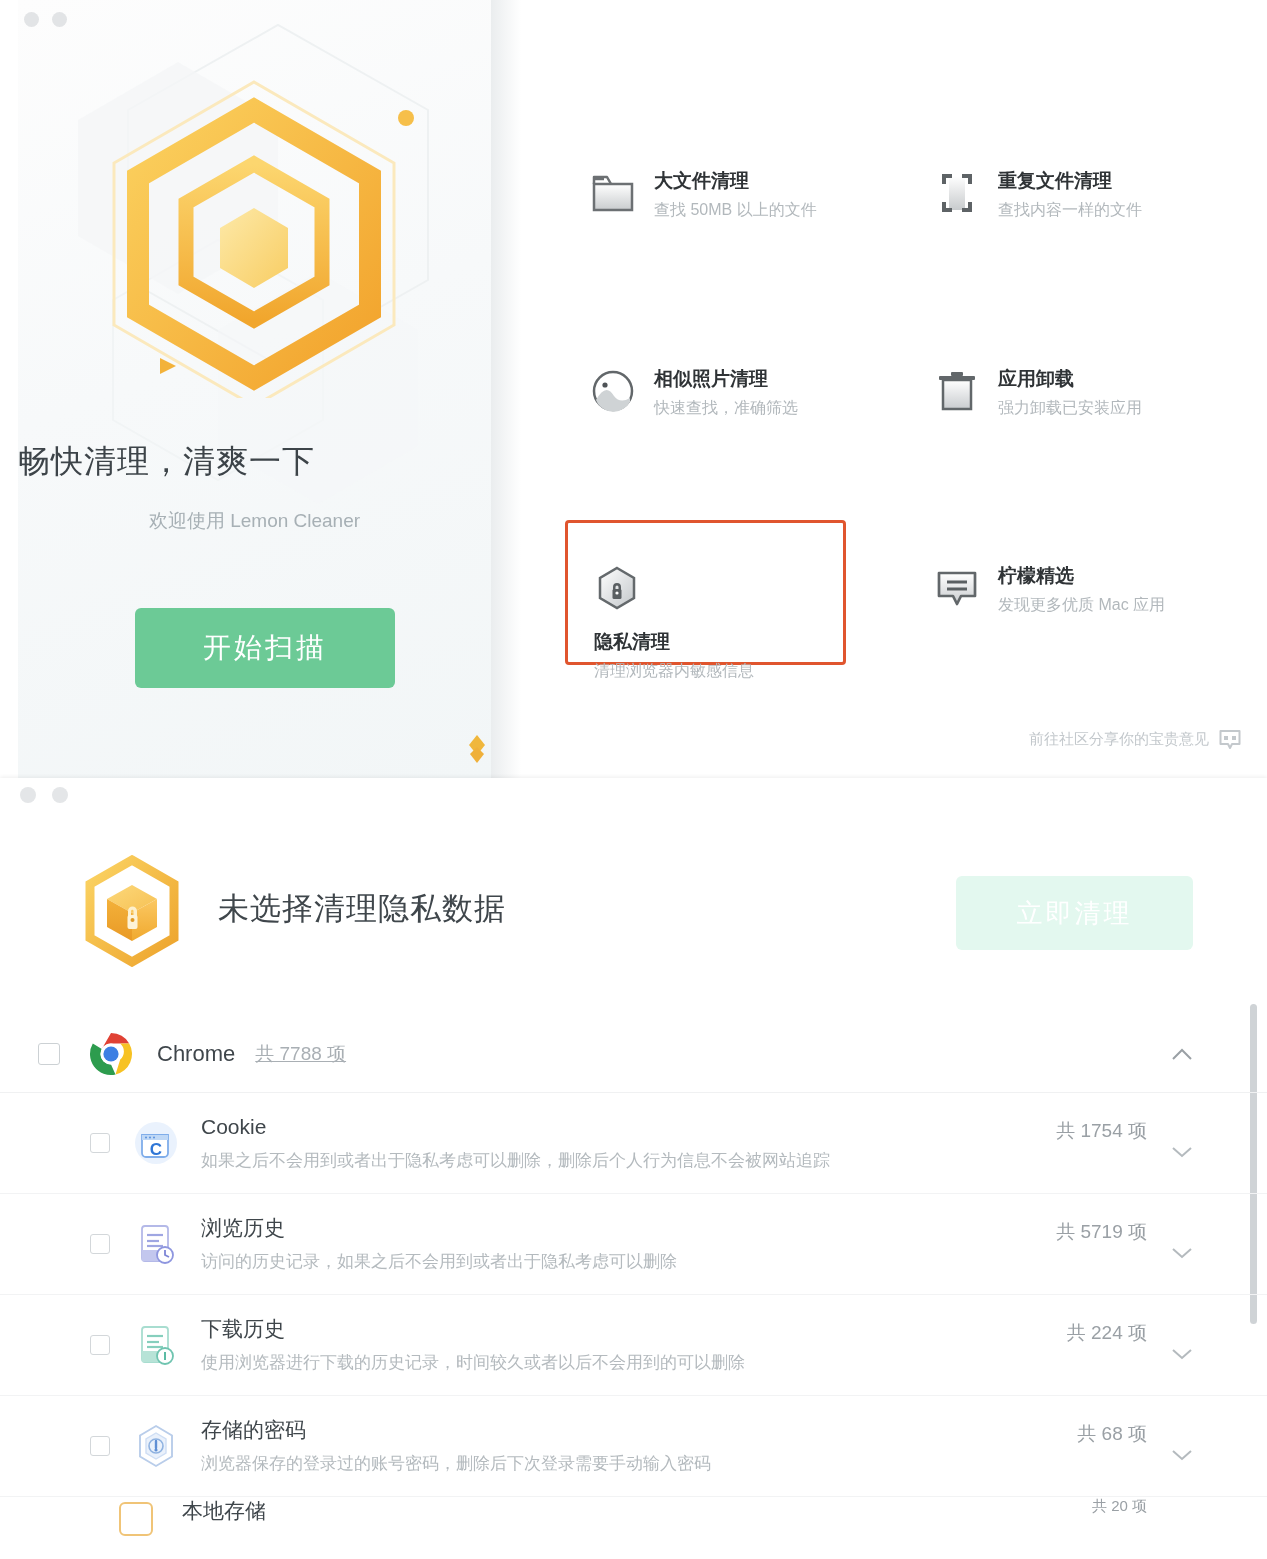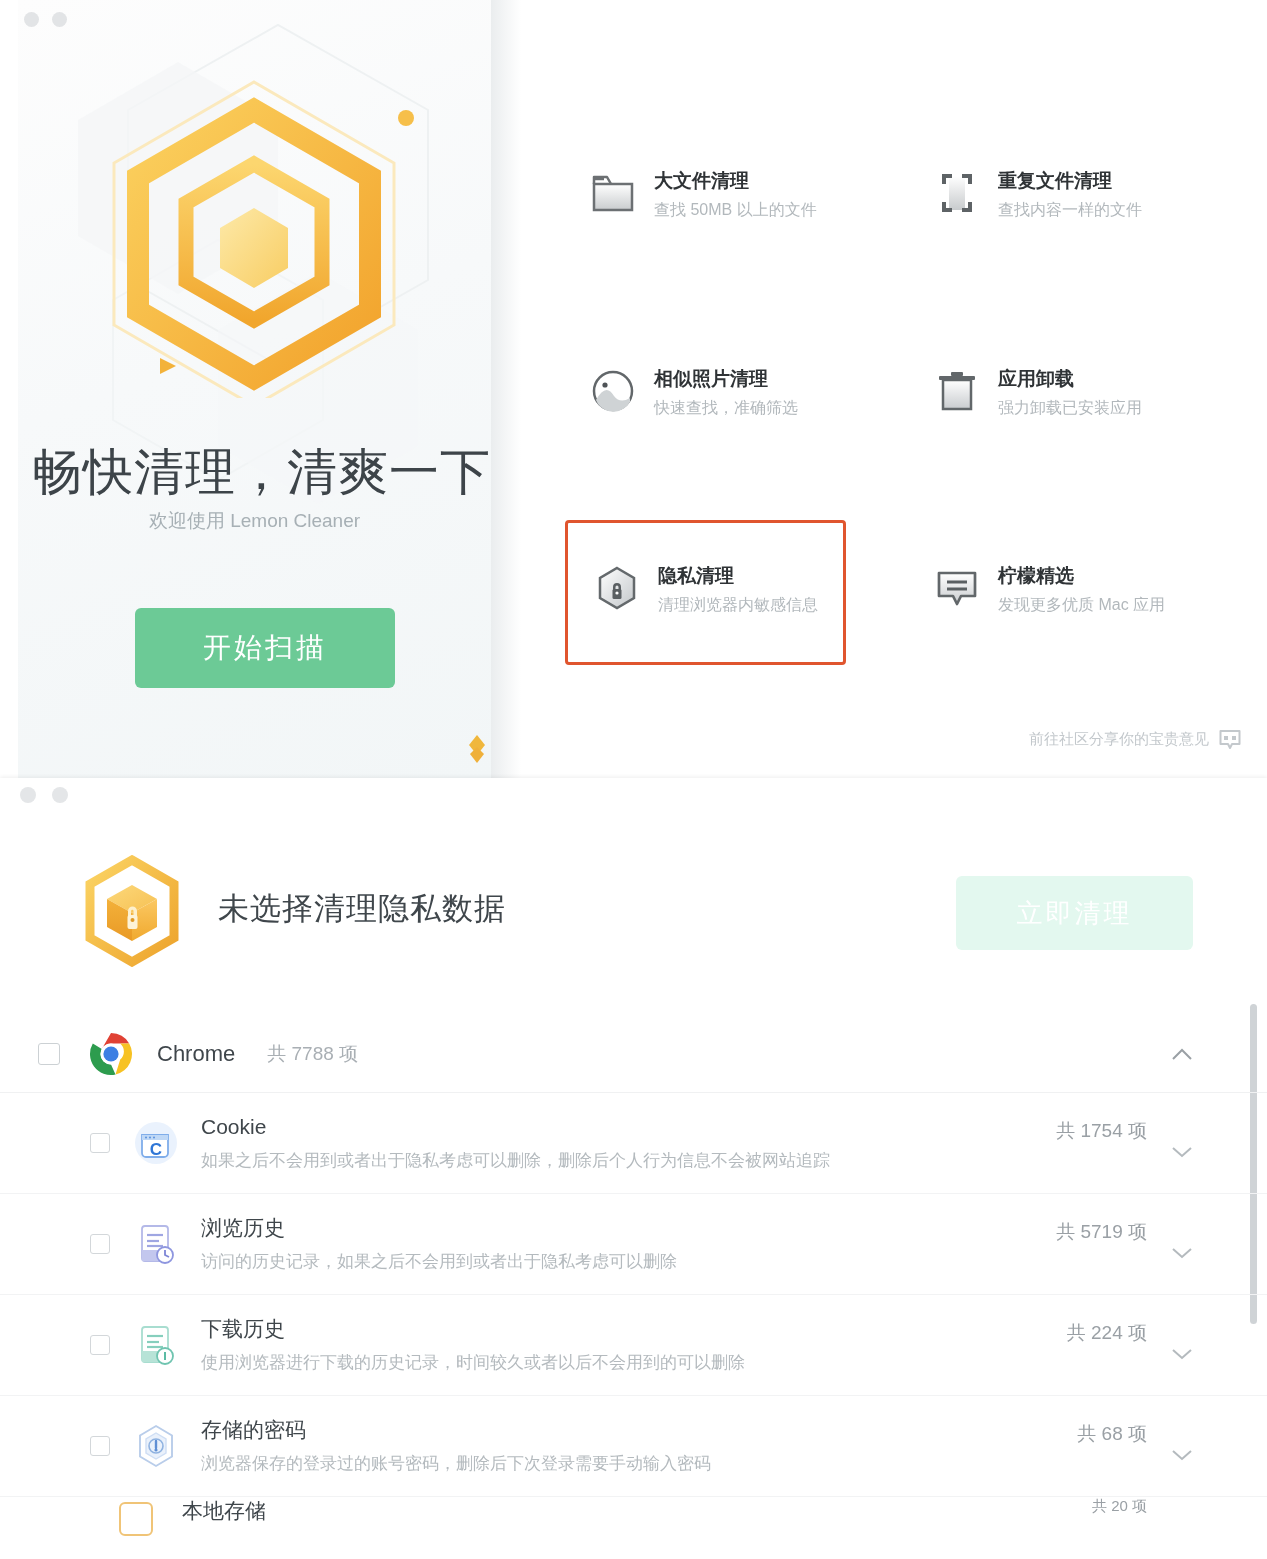--- a/index.html
+++ b/index.html
@@ -30,22 +30,22 @@
     background: #ffffff;
   }
   .traffic {
     position: absolute; left: 6px; top: 12px; display: flex; gap: 13px;
   }
   .traffic span { width: 15px; height: 15px; border-radius: 50%; background: #e2e4e6; display:block; }
 
   
   .hero-logo { position: absolute; left: 58px; top: 68px; width: 360px; height: 330px; }
   .hero-sub {
-    position: absolute; left: 0; top: 442px; width: 473px; text-align: right;
-    font-size: 50px; color: #3d4449; font-weight: 400; letter-spacing: 1px;
+    position: absolute; left: 0; top: 442px; width: 473px; text-align: left;
+    font-size: 32px; color: #3d4449; font-weight: 400; letter-spacing: 1px;
     line-height: 1.2;
   }
   .hero-welcome {
     position: absolute; left: 0; top: 508px; width: 473px; text-align: center;
     font-size: 19px; color: #a7b0b5; font-weight: 400;
   }
   .scan-btn {
     position: absolute; left: 117px; top: 608px; width: 260px; height: 80px;
     background: #6cca96; border-radius: 6px; border: none; cursor: pointer;
     color: #ffffff; font-size: 28px; letter-spacing: 3px;
@@ -59,21 +59,21 @@
     position: absolute; display: flex; align-items: flex-start; gap: 18px;
   }
   .feat-ic { width: 46px; height: 46px; flex: 0 0 46px; margin-top: 2px; }
   .feat-title { font-size: 19px; color: #2f3336; font-weight: bold; line-height: 1.35; white-space: nowrap; }
   .feat-desc { font-size: 16px; color: #b2b8bc; margin-top: 6px; white-space: nowrap; }
 
   .feat-0 { left: 572px; top: 168px; }
   .feat-1 { left: 916px; top: 168px; }
   .feat-2 { left: 572px; top: 366px; }
   .feat-3 { left: 916px; top: 366px; }
-  .feat-4 { left: 576px; top: 563px; }
+  .feat-4 { left: 576px; top: 563px; flex-direction: column; }
   .feat-5 { left: 916px; top: 563px; }
 
   .highlight-box {
     position: absolute; left: 547px; top: 520px; width: 281px; height: 145px;
     border: 3px solid #e0552e; border-radius: 4px; background: transparent;
   }
 
   .community {
     position: absolute; right: 26px; top: 729px;
     display: flex; align-items: center; gap: 10px;
@@ -109,21 +109,21 @@
     border-bottom: 1px solid #f0f1f2;
   }
   .cb {
     width: 22px; height: 22px; border: 1px solid #ccd1d4; border-radius: 3px;
     background: #fff; flex: 0 0 22px; cursor: pointer;
   }
   .cb.small { width: 20px; height: 20px; flex: 0 0 20px; border-color:#d3d7da;}
   .app-cb { margin-left: 38px; }
   .chrome-ic { width: 44px; height: 44px; margin-left: 29px; flex:0 0 44px;}
   .app-name { margin-left: 24px; font-size: 22px; color: #3f464b; }
-  .app-count { margin-left: 32px; font-size: 19px; color: #a9afb4; }
+  .app-count { margin-left: 20px; font-size: 19px; color: #a9afb4; text-decoration: underline; }
   .chev {
     position: absolute; right: 74px; width: 22px; height: 13px; cursor: pointer;
   }
 
   .item-row {
     position: relative; height: 101px; display: flex; align-items: center;
     border-bottom: 1px solid #f2f3f4;
   }
   .item-cb { margin-left: 90px; }
   .item-ic { width: 48px; height: 48px; margin-left: 22px; flex:0 0 48px; }

